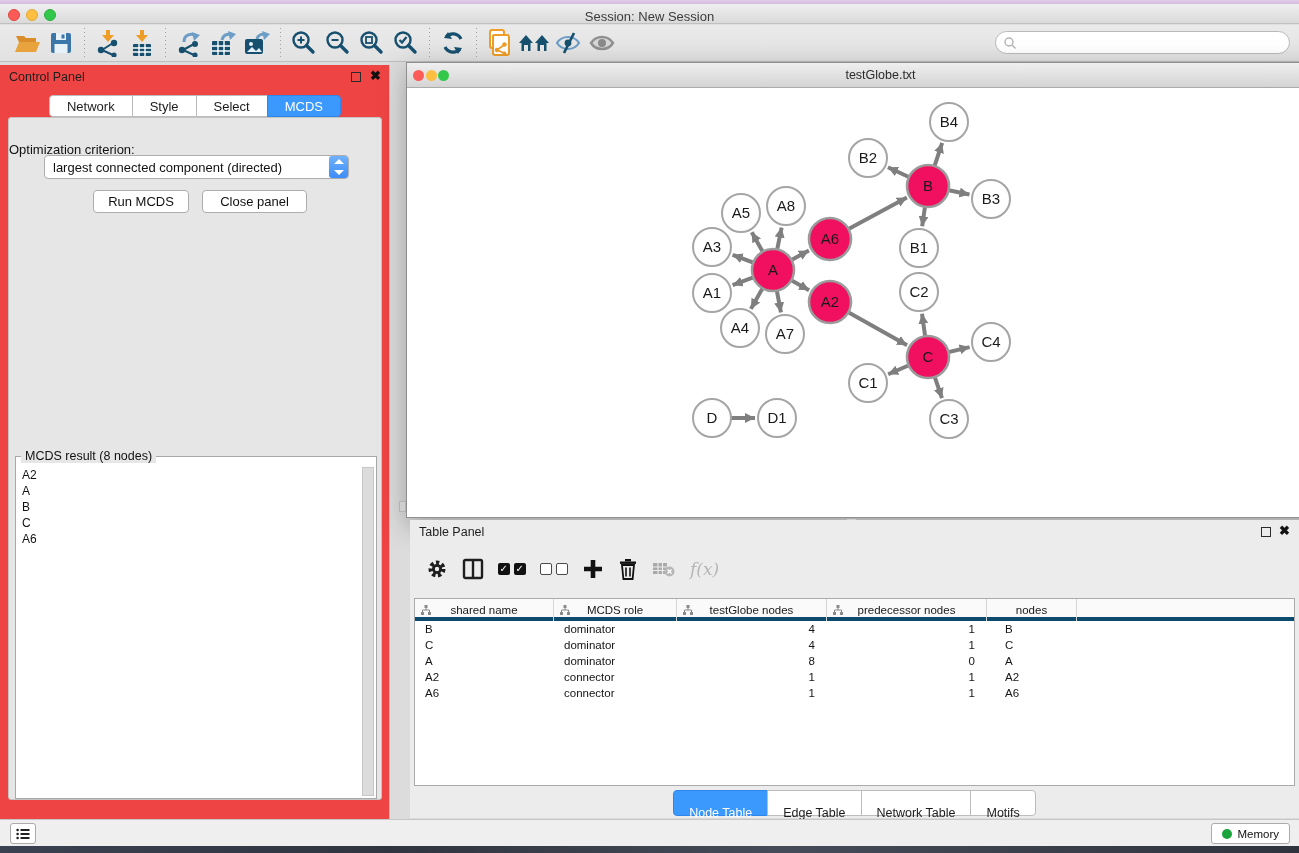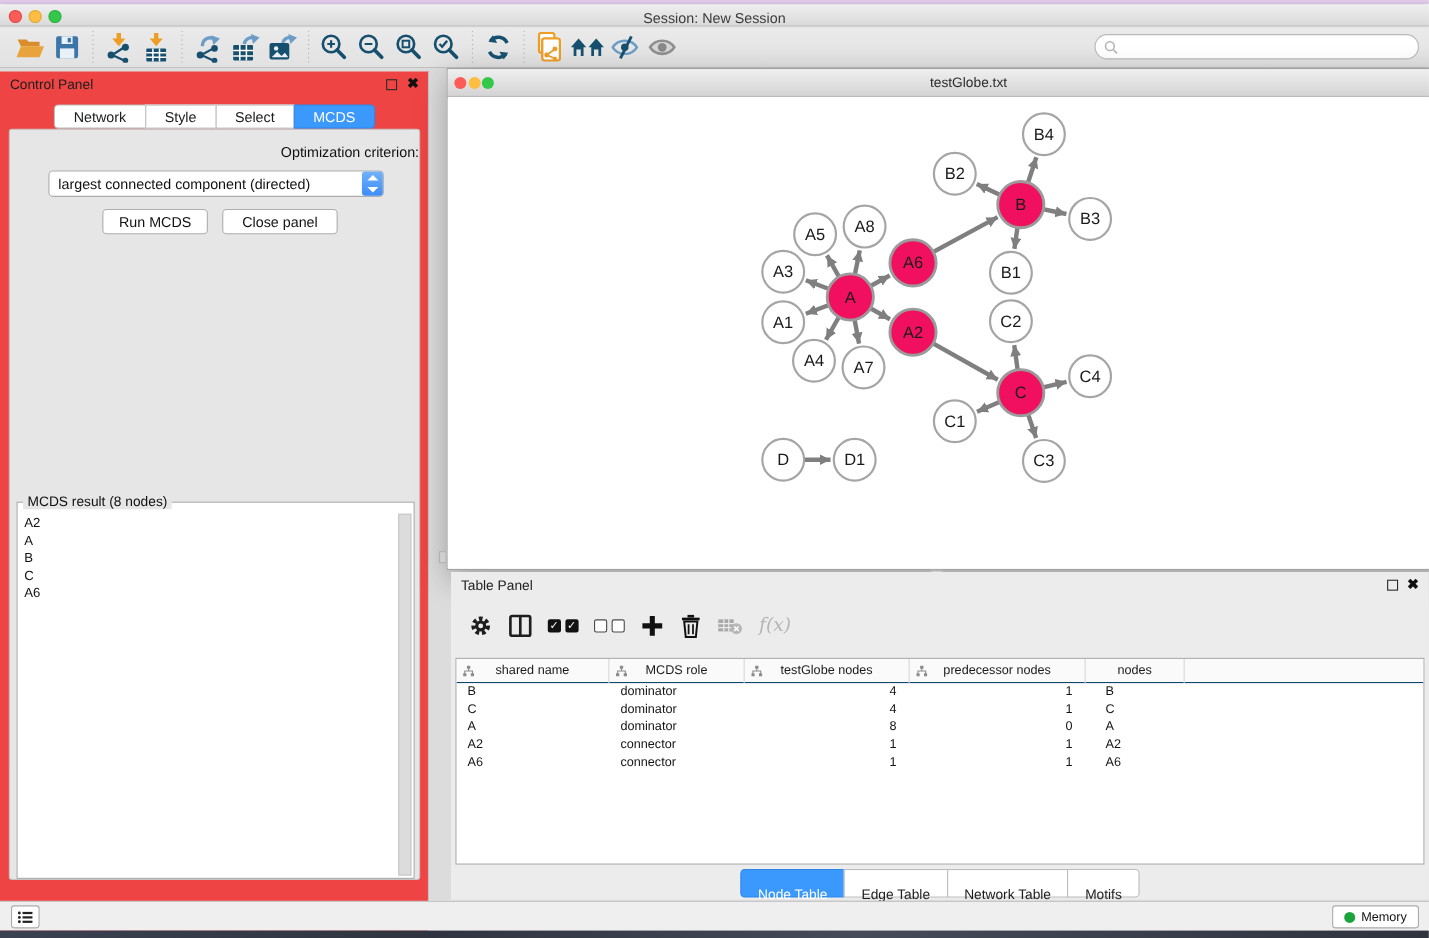--- a/index.html
+++ b/index.html
@@ -48,21 +48,21 @@
   .seg-row { display:flex; justify-content:center; }
   #control-tabs { position:absolute; left:0; top:30px; width:390px; }
   .seg-tab { height:22px; line-height:21px; padding:0 17px; font-size:13px; color:#1C1C1C;
     background:#FFF; border:1px solid #BCBCBC; margin-left:-1px; }
   .seg-tab:first-child { border-radius:4px 0 0 4px; margin-left:0; }
   .seg-tab:last-child { border-radius:0 4px 4px 0; }
   .seg-tab.active { background:#3B99FD; border-color:#2E86EA; color:#FFF; }
 
   #cp-content { position:absolute; left:8px; top:52px; width:374px; height:683px;
     background:#E6E6E6; border:1px solid #C4C4C4; border-radius:3px; }
-  #opt-label { position:absolute; left:0; right:0; top:13px; text-align:right; font-size:13px; color:#111; }
+  #opt-label { position:absolute; left:0; right:0; top:24px; text-align:left; font-size:13px; color:#111; }
   #criterion-select { position:absolute; left:35px; top:37px; width:305px; height:24px;
     background:#FFF; border:1px solid #ADADAD; border-radius:4px; display:flex; align-items:center; }
   #criterion-value { flex:1; font-size:13px; color:#111; padding-left:8px; white-space:nowrap; }
   #criterion-stepper { width:19px; height:22px; margin-right:0px; border-radius:3px;
     background:linear-gradient(#6FB1FB,#3D8DF7); position:relative; }
   #criterion-stepper i { position:absolute; left:4.5px; width:0; height:0; border-left:5px solid transparent; border-right:5px solid transparent; }
   #criterion-stepper i.up { top:3px; border-bottom:5px solid #FFF; }
   #criterion-stepper i.dn { bottom:3px; border-top:5px solid #FFF; }
   .cp-btn { position:absolute; top:72px; height:23px; background:#FFF; border:1px solid #ADADAD;
     border-radius:4px; font-size:13px; color:#111; text-align:center; line-height:21px; }
@@ -101,21 +101,21 @@
     display:flex; align-items:center; gap:14px; padding-left:12px; }
   .tp-icon { display:flex; align-items:center; justify-content:center; height:30px; }
   .chk-pair { display:flex; gap:4px; }
   .chk { width:12px; height:12px; border-radius:2px; background:#111; position:relative; }
   .chk::after { content:"✓"; color:#FFF; font-size:10px; position:absolute; left:1.5px; top:-0.5px; }
   .unchk { width:12px; height:12px; border-radius:2px; background:#FFF; border:1.5px solid #4A4A4A; }
   #fx-label { font-family:"DejaVu Serif", serif; font-style:italic; font-size:17px; color:#B5B5B5; }
 
   #node-table { position:absolute; left:4px; top:78px; width:881px; height:188px;
     background:#FFF; border:1px solid #ABABAB; overflow:hidden; }
-  #nt-header { display:flex; height:22px; background:#FAFAFA; border-bottom:1px solid #0c4a6e; }
+  #nt-header { display:flex; height:22px; background:#FAFAFA; border-bottom:4px solid #0c4a6e; }
   .th { position:relative; height:22px; border-right:1px solid #D6D6D6; font-size:11.5px; color:#1A1A1A;
     display:flex; align-items:center; justify-content:center; }
   .th .sort-ic { position:absolute; left:6px; top:6px; }
   .tr { display:flex; height:16px; }
   .td { font-size:11.5px; color:#151515; line-height:16px; white-space:nowrap; overflow:hidden; }
   .td.left { padding-left:10px; }
   .td.right { text-align:right; padding-right:12px; }
 
   #table-tabs { position:absolute; left:0; right:0; top:270px; }
   #table-tabs .seg-tab { font-size:12.5px; padding:12px 15px; }

